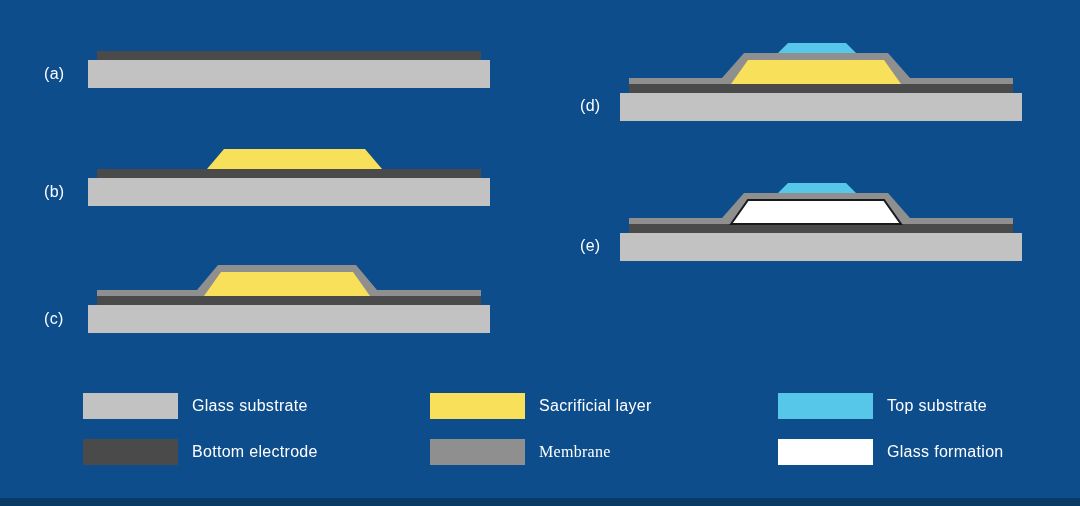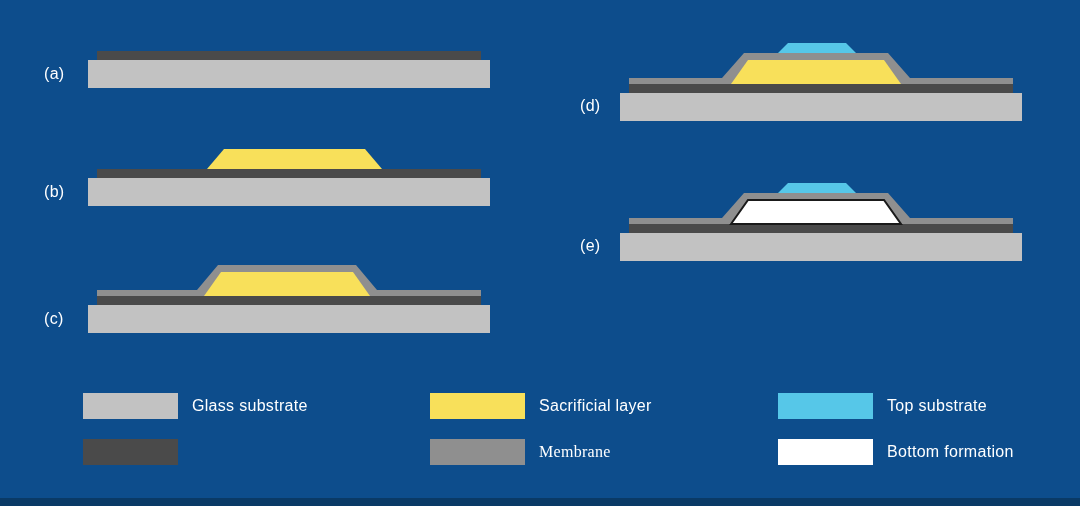--- a/index.html
+++ b/index.html
@@ -106,39 +106,40 @@
 
   <div>
 
     <div class="legend-item" style="left:83px; top:393px;">
       <div class="swatch" style="background:var(--c-glass_substrate)"></div>
       <span class="legend-label">Glass substrate</span>
     </div>
 
     <div class="legend-item" style="left:83px; top:439px;">
       <div class="swatch" style="background:var(--c-bottom_electrode)"></div>
+      <span class="legend-label">Bottom electrode</span>
     </div>
 
     <div class="legend-item" style="left:430px; top:393px;">
       <div class="swatch" style="background:var(--c-sacrificial_layer)"></div>
       <span class="legend-label">Sacrificial layer</span>
     </div>
 
     <div class="legend-item" style="left:430px; top:439px;font-family:Liberation Serif, serif;">
       <div class="swatch" style="background:var(--c-membrane)"></div>
       <span class="legend-label">Membrane</span>
     </div>
 
     <div class="legend-item" style="left:778px; top:393px;">
       <div class="swatch" style="background:var(--c-top_electrode)"></div>
       <span class="legend-label">Top substrate</span>
     </div>
 
     <div class="legend-item" style="left:778px; top:439px;">
       <div class="swatch" style="background:var(--c-cavity)"></div>
-      <span class="legend-label">Bottom formation</span>
+      <span class="legend-label">Glass formation</span>
     </div>
 
   </div>
 
   <div class="footer-bar"></div>
 
 </div>
 
 </body></html>

